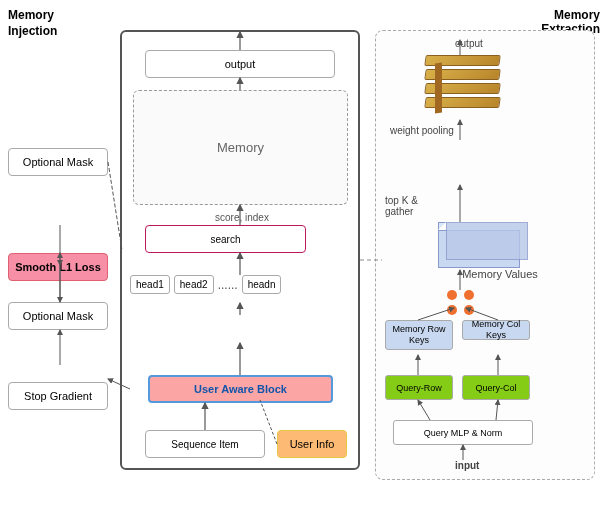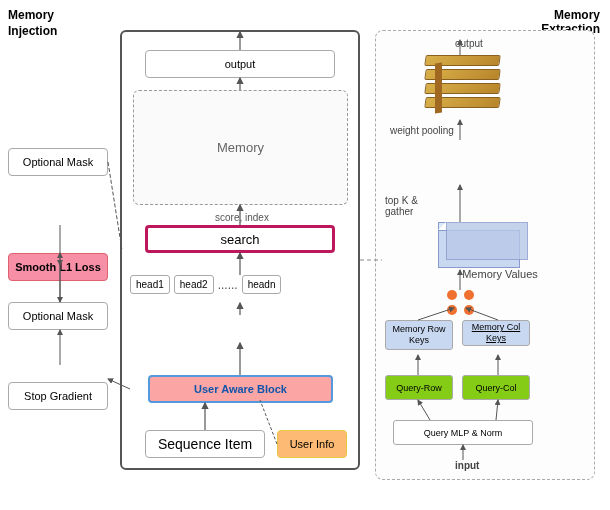--- a/index.html
+++ b/index.html
@@ -112,29 +112,29 @@
       align-items: center;
       justify-content: center;
       font-size: 13px;
       color: #666;
     }
 
     .search-box {
       position: absolute;
       left: 145px;
       top: 225px;
-      width: 190px;
-      height: 28px;
-      border: 3px solid #be185d;
-      border-radius: 4px;
-      background: #fff;
-      display: flex;
-      align-items: center;
-      justify-content: center;
-      font-size: 13px;
+      width: 161px;
+      height: 28px;
+      border: 1px solid #be185d;
+      border-radius: 4px;
+      background: #fff;
+      display: flex;
+      align-items: center;
+      justify-content: center;
+      font-size: 10px;
     }
 
     
     .heads-row {
       position: absolute;
       left: 130px;
       top: 275px;
       width: 215px;
       display: flex;
       align-items: center;
@@ -192,21 +192,21 @@
       left: 145px;
       top: 430px;
       width: 120px;
       height: 28px;
       border: 1px solid #aaa;
       border-radius: 4px;
       background: #fff;
       display: flex;
       align-items: center;
       justify-content: center;
-      font-size: 14px;
+      font-size: 10px;
     }
 
     .user-info-box {
       position: absolute;
       left: 277px;
       top: 430px;
       width: 70px;
       height: 28px;
       border: 1px solid #e8c840;
       border-radius: 4px;
@@ -410,21 +410,21 @@
     <div style="width:10px;height:10px;border-radius:50%;background:#f07030;"></div>
     <div style="width:10px;height:10px;border-radius:50%;background:#f07030;"></div>
     <div style="width:10px;height:10px;border-radius:50%;background:#f07030;"></div>
   </div>
 
   <div class="key-box" style="left:385px; top:320px; width:68px; height:30px;">
     <span style="text-align:center; line-height:1.2;">Memory
 Row Keys</span>
   </div>
 
-  <div class="key-box" style="left:462px; top:320px; width:68px; height:26px;text-decoration:underline;">
+  <div class="key-box" style="left:462px; top:320px; width:68px; height:20px;">
     <span style="text-align:center; line-height:1.2;">Memory
 Col Keys</span>
   </div>
 
   <div class="query-box-small" style="left:385px; top:375px; width:68px; height:25px;">
     <span>Query-Row</span>
   </div>
 
   <div class="query-box-small" style="left:462px; top:375px; width:68px; height:25px;">
     <span>Query-Col</span>

